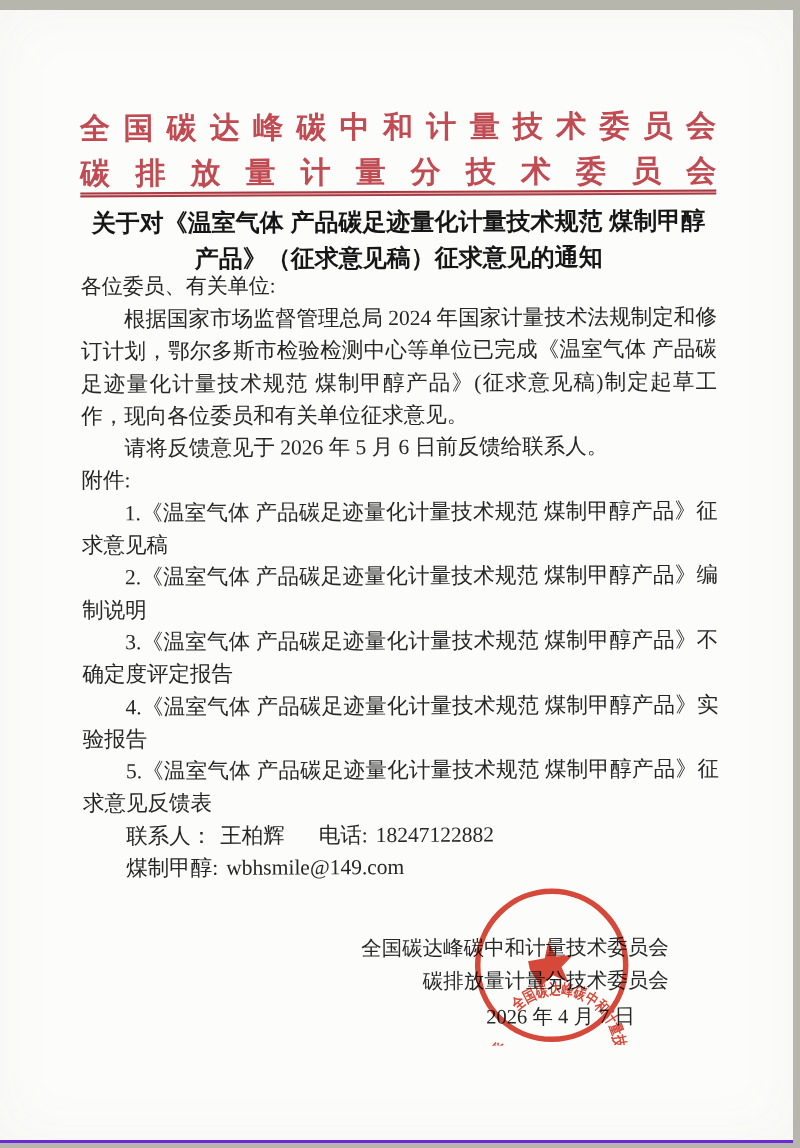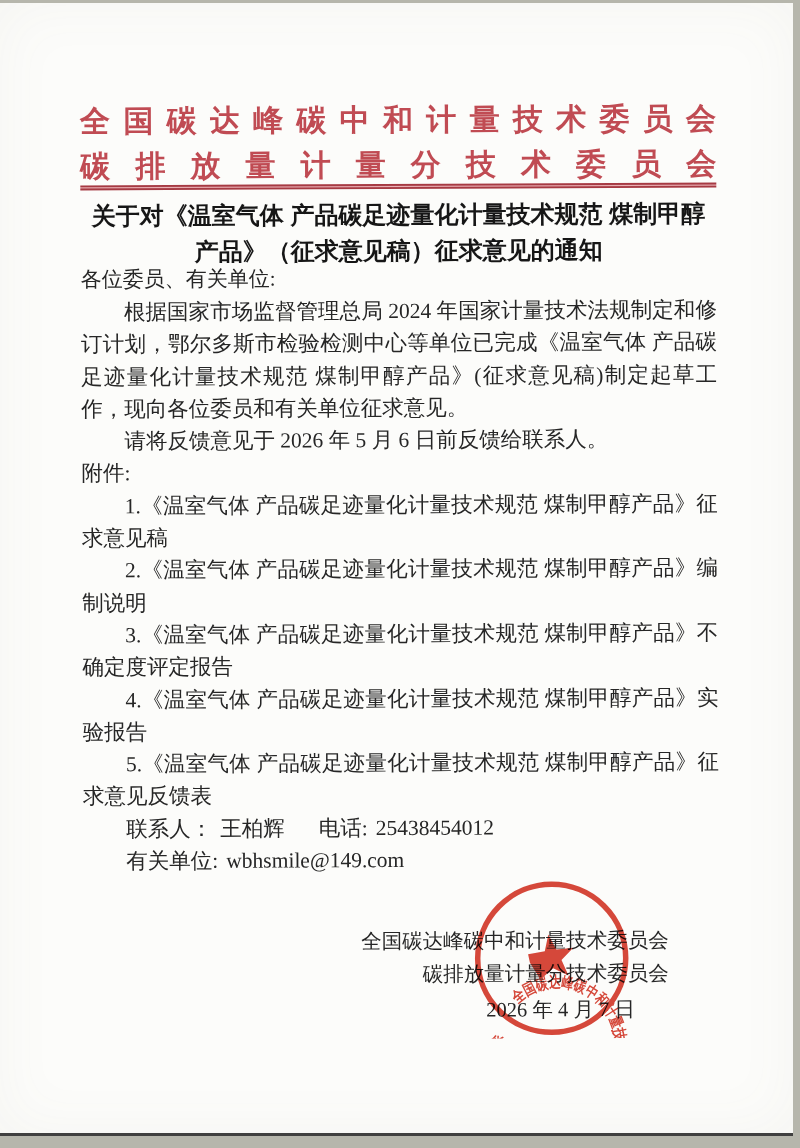--- a/index.html
+++ b/index.html
@@ -4,24 +4,24 @@
 <style>
   html,body{margin:0;padding:0;}
   body{
     width:800px;height:1148px;
     background:#b6b6ac;
     font-family:"Liberation Serif", serif;
     position:relative;
     overflow:hidden;
   }
   .paper{
-    position:absolute;left:0;top:3px;
+    position:absolute;left:0;top:10px;
     width:793px;height:1130px;
     background:#fcfcfa;
-    border-bottom:3px solid #404040;
+    border-bottom:3px solid #6d28d9;
     box-shadow:inset 0 0 60px rgba(120,110,90,0.05);
   }
   .sheet{
     position:absolute;inset:0;
     transform:rotate(-0.25deg);
     transform-origin:50% 50%;
   }
   .col{position:absolute;left:82px;width:636px;}
 
   
@@ -81,22 +81,22 @@
 
     <div class="col bodytext">
       <p>根据国家市场监督管理总局 2024 年国家计量技术法规制定和修订计划，鄂尔多斯市检验检测中心等单位已完成《温室气体 产品碳足迹量化计量技术规范 煤制甲醇产品》(征求意见稿)制定起草工作，现向各位委员和有关单位征求意见。</p>
       <p>请将反馈意见于 2026 年 5 月 6 日前反馈给联系人。</p>
       <p class="noindent">附件:</p>
       <p>1.《温室气体 产品碳足迹量化计量技术规范 煤制甲醇产品》征求意见稿</p>
       <p>2.《温室气体 产品碳足迹量化计量技术规范 煤制甲醇产品》编制说明</p>
       <p>3.《温室气体 产品碳足迹量化计量技术规范 煤制甲醇产品》不确定度评定报告</p>
       <p>4.《温室气体 产品碳足迹量化计量技术规范 煤制甲醇产品》实验报告</p>
       <p>5.《温室气体 产品碳足迹量化计量技术规范 煤制甲醇产品》征求意见反馈表</p>
-      <p class="contact-line"><span>联系人：</span><span class="smallgap"></span><span>王柏辉</span><span class="gap"></span><span>电话:</span><span class="smallgap"></span><span>25438454012</span></p>
-      <p class="contact-line"><span>有关单位:</span><span class="smallgap"></span><span>wbhsmile@149.com</span></p>
+      <p class="contact-line"><span>联系人：</span><span class="smallgap"></span><span>王柏辉</span><span class="gap"></span><span>电话:</span><span class="smallgap"></span><span>18247122882</span></p>
+      <p class="contact-line"><span>煤制甲醇:</span><span class="smallgap"></span><span>wbhsmile@149.com</span></p>
     </div>
 
     <div class="signature">
       <div>全国碳达峰碳中和计量技术委员会</div>
       <div>碳排放量计量分技术委员会</div>
       <div class="sig-date">2026 年 4 月 7 日</div>
     </div>
 
     <svg class="seal" viewBox="0 0 160 160">
       <circle cx="80" cy="80" r="74" fill="none" stroke="#d23a2b" stroke-width="5.5"></circle>

